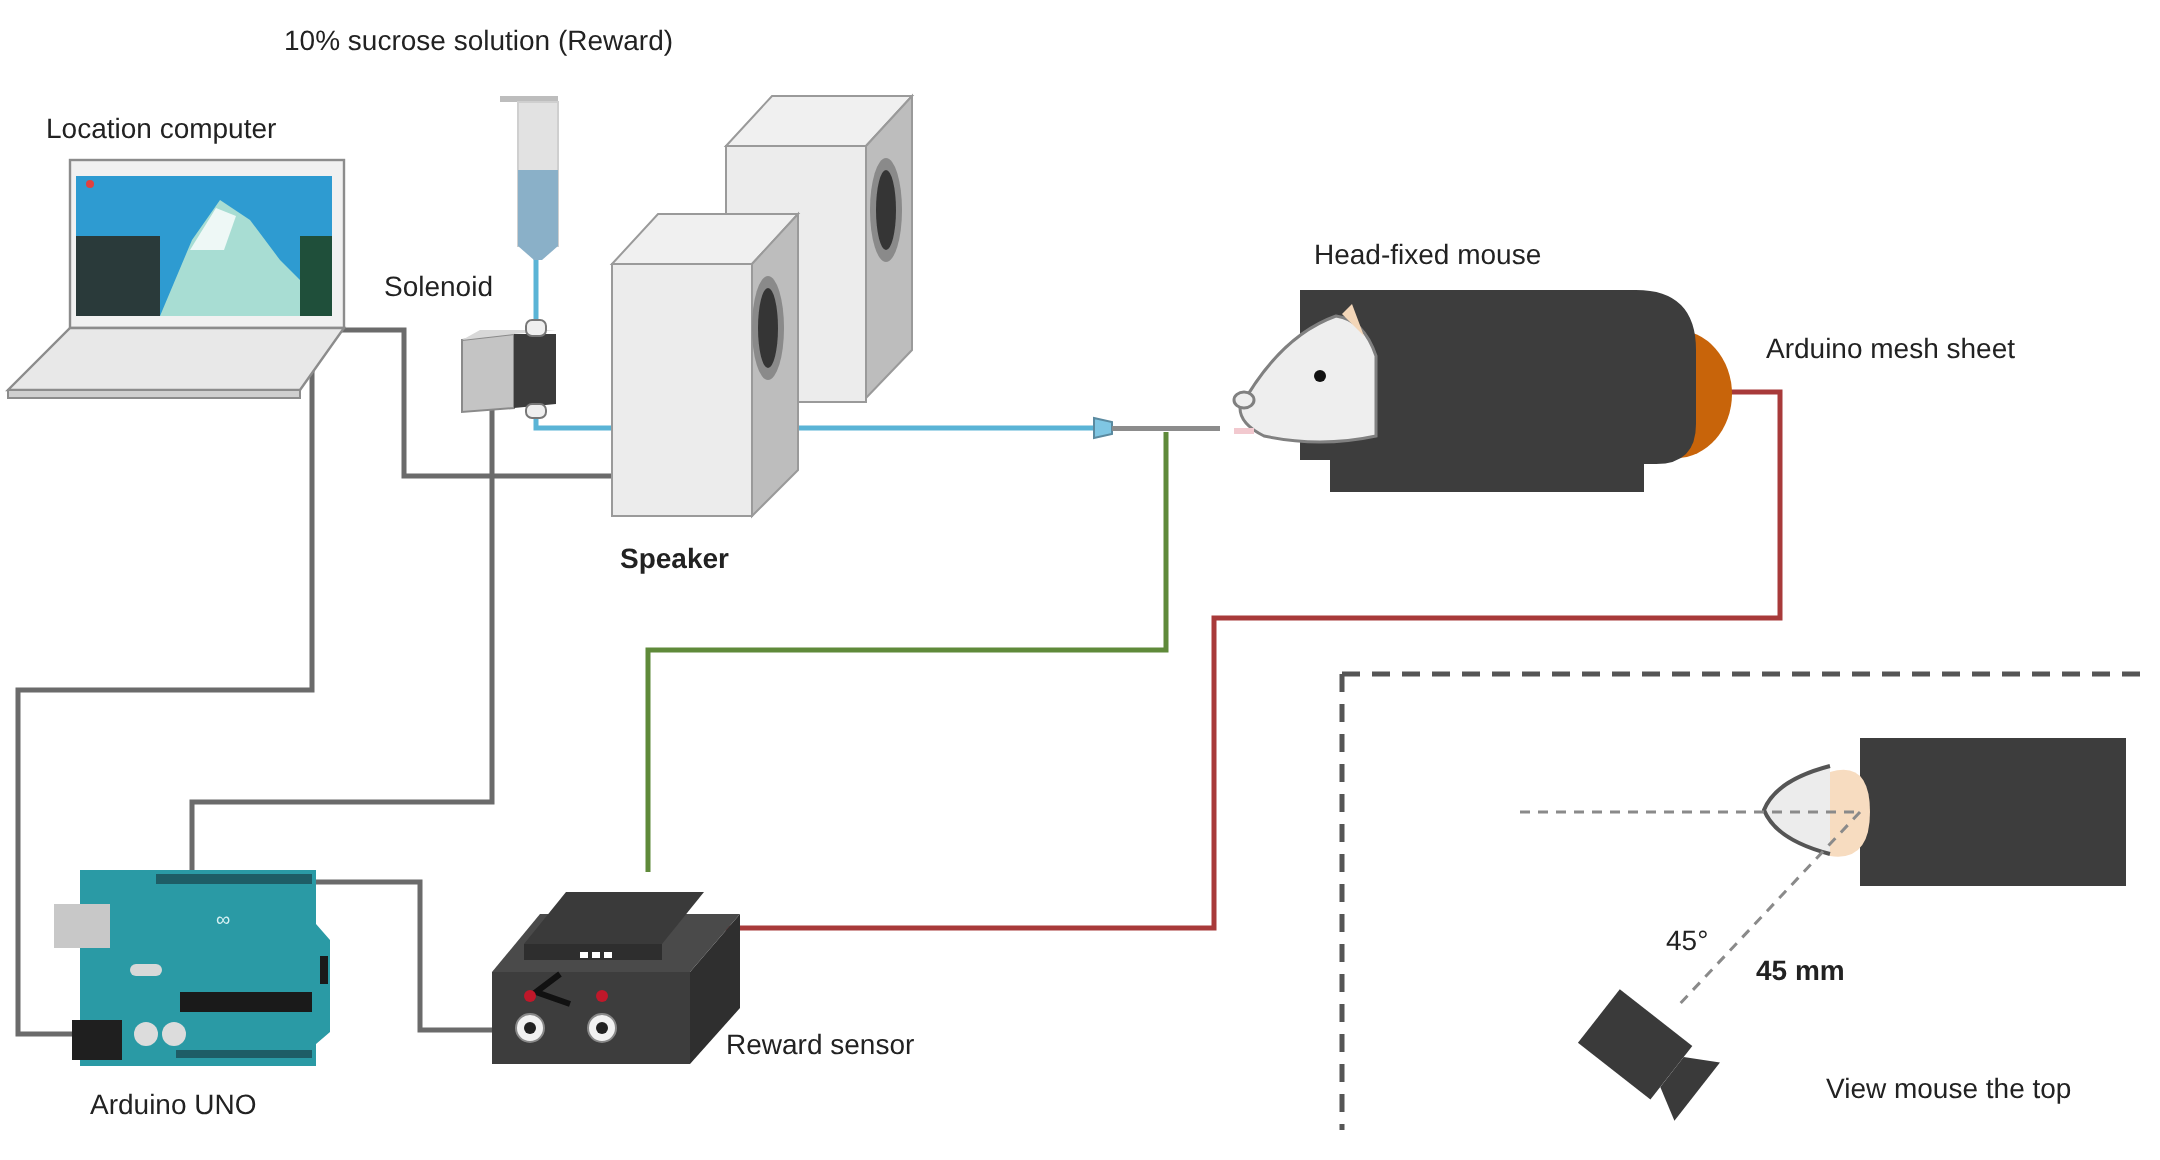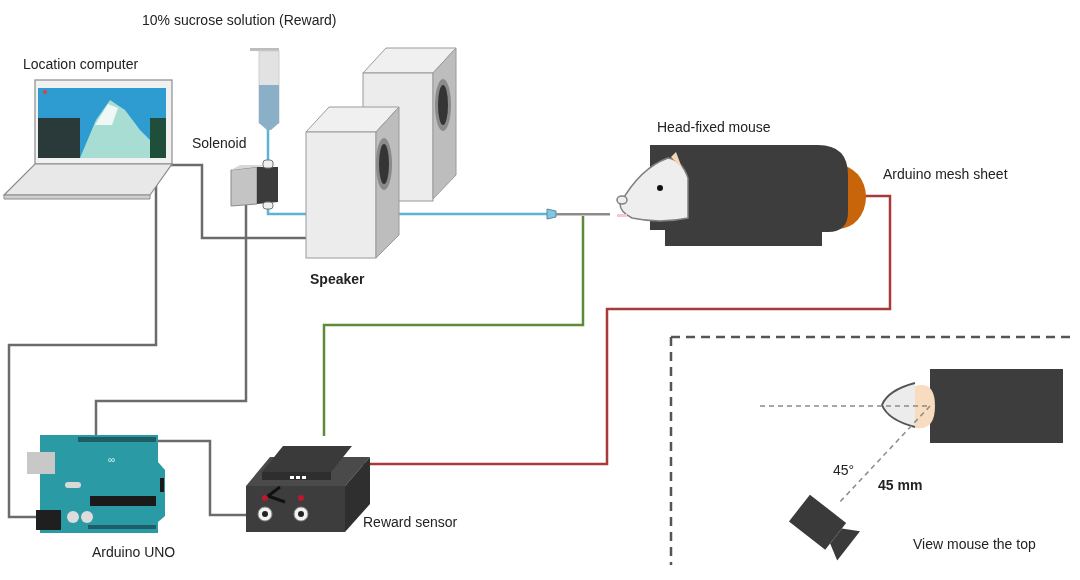--- a/index.html
+++ b/index.html
@@ -141,18 +141,18 @@
     <polygon points="842,512 858,503 858,540 842,531" fill="#3a3a3a"></polygon>
   </g>
 </svg>
 
 <div class="lbl" style="left:142px; top:13px;">10% sucrose solution (Reward)</div>
 <div class="lbl" style="left:23px; top:57px;">Location computer</div>
 <div class="lbl" style="left:192px; top:136px;">Solenoid</div>
 <div class="lbl" style="left:310px; top:272px;font-weight:bold;">Speaker</div>
 <div class="lbl" style="left:657px; top:120px;">Head-fixed mouse</div>
 <div class="lbl" style="left:883px; top:167px;">Arduino mesh sheet</div>
-<div class="lbl" style="left:45px; top:545px;margin-left:47px;">Arduino UNO</div>
+<div class="lbl" style="left:45px; top:545px;">Arduino UNO</div>
 <div class="lbl" style="left:363px; top:515px;">Reward sensor</div>
 <div class="lbl" style="left:833px; top:443px;margin-top:20px;">45°</div>
 <div class="lbl" style="left:878px; top:478px;font-weight:bold;">45 mm</div>
 <div class="lbl" style="left:913px; top:537px;">View mouse the top</div>
 </div>
 
 </body></html>

